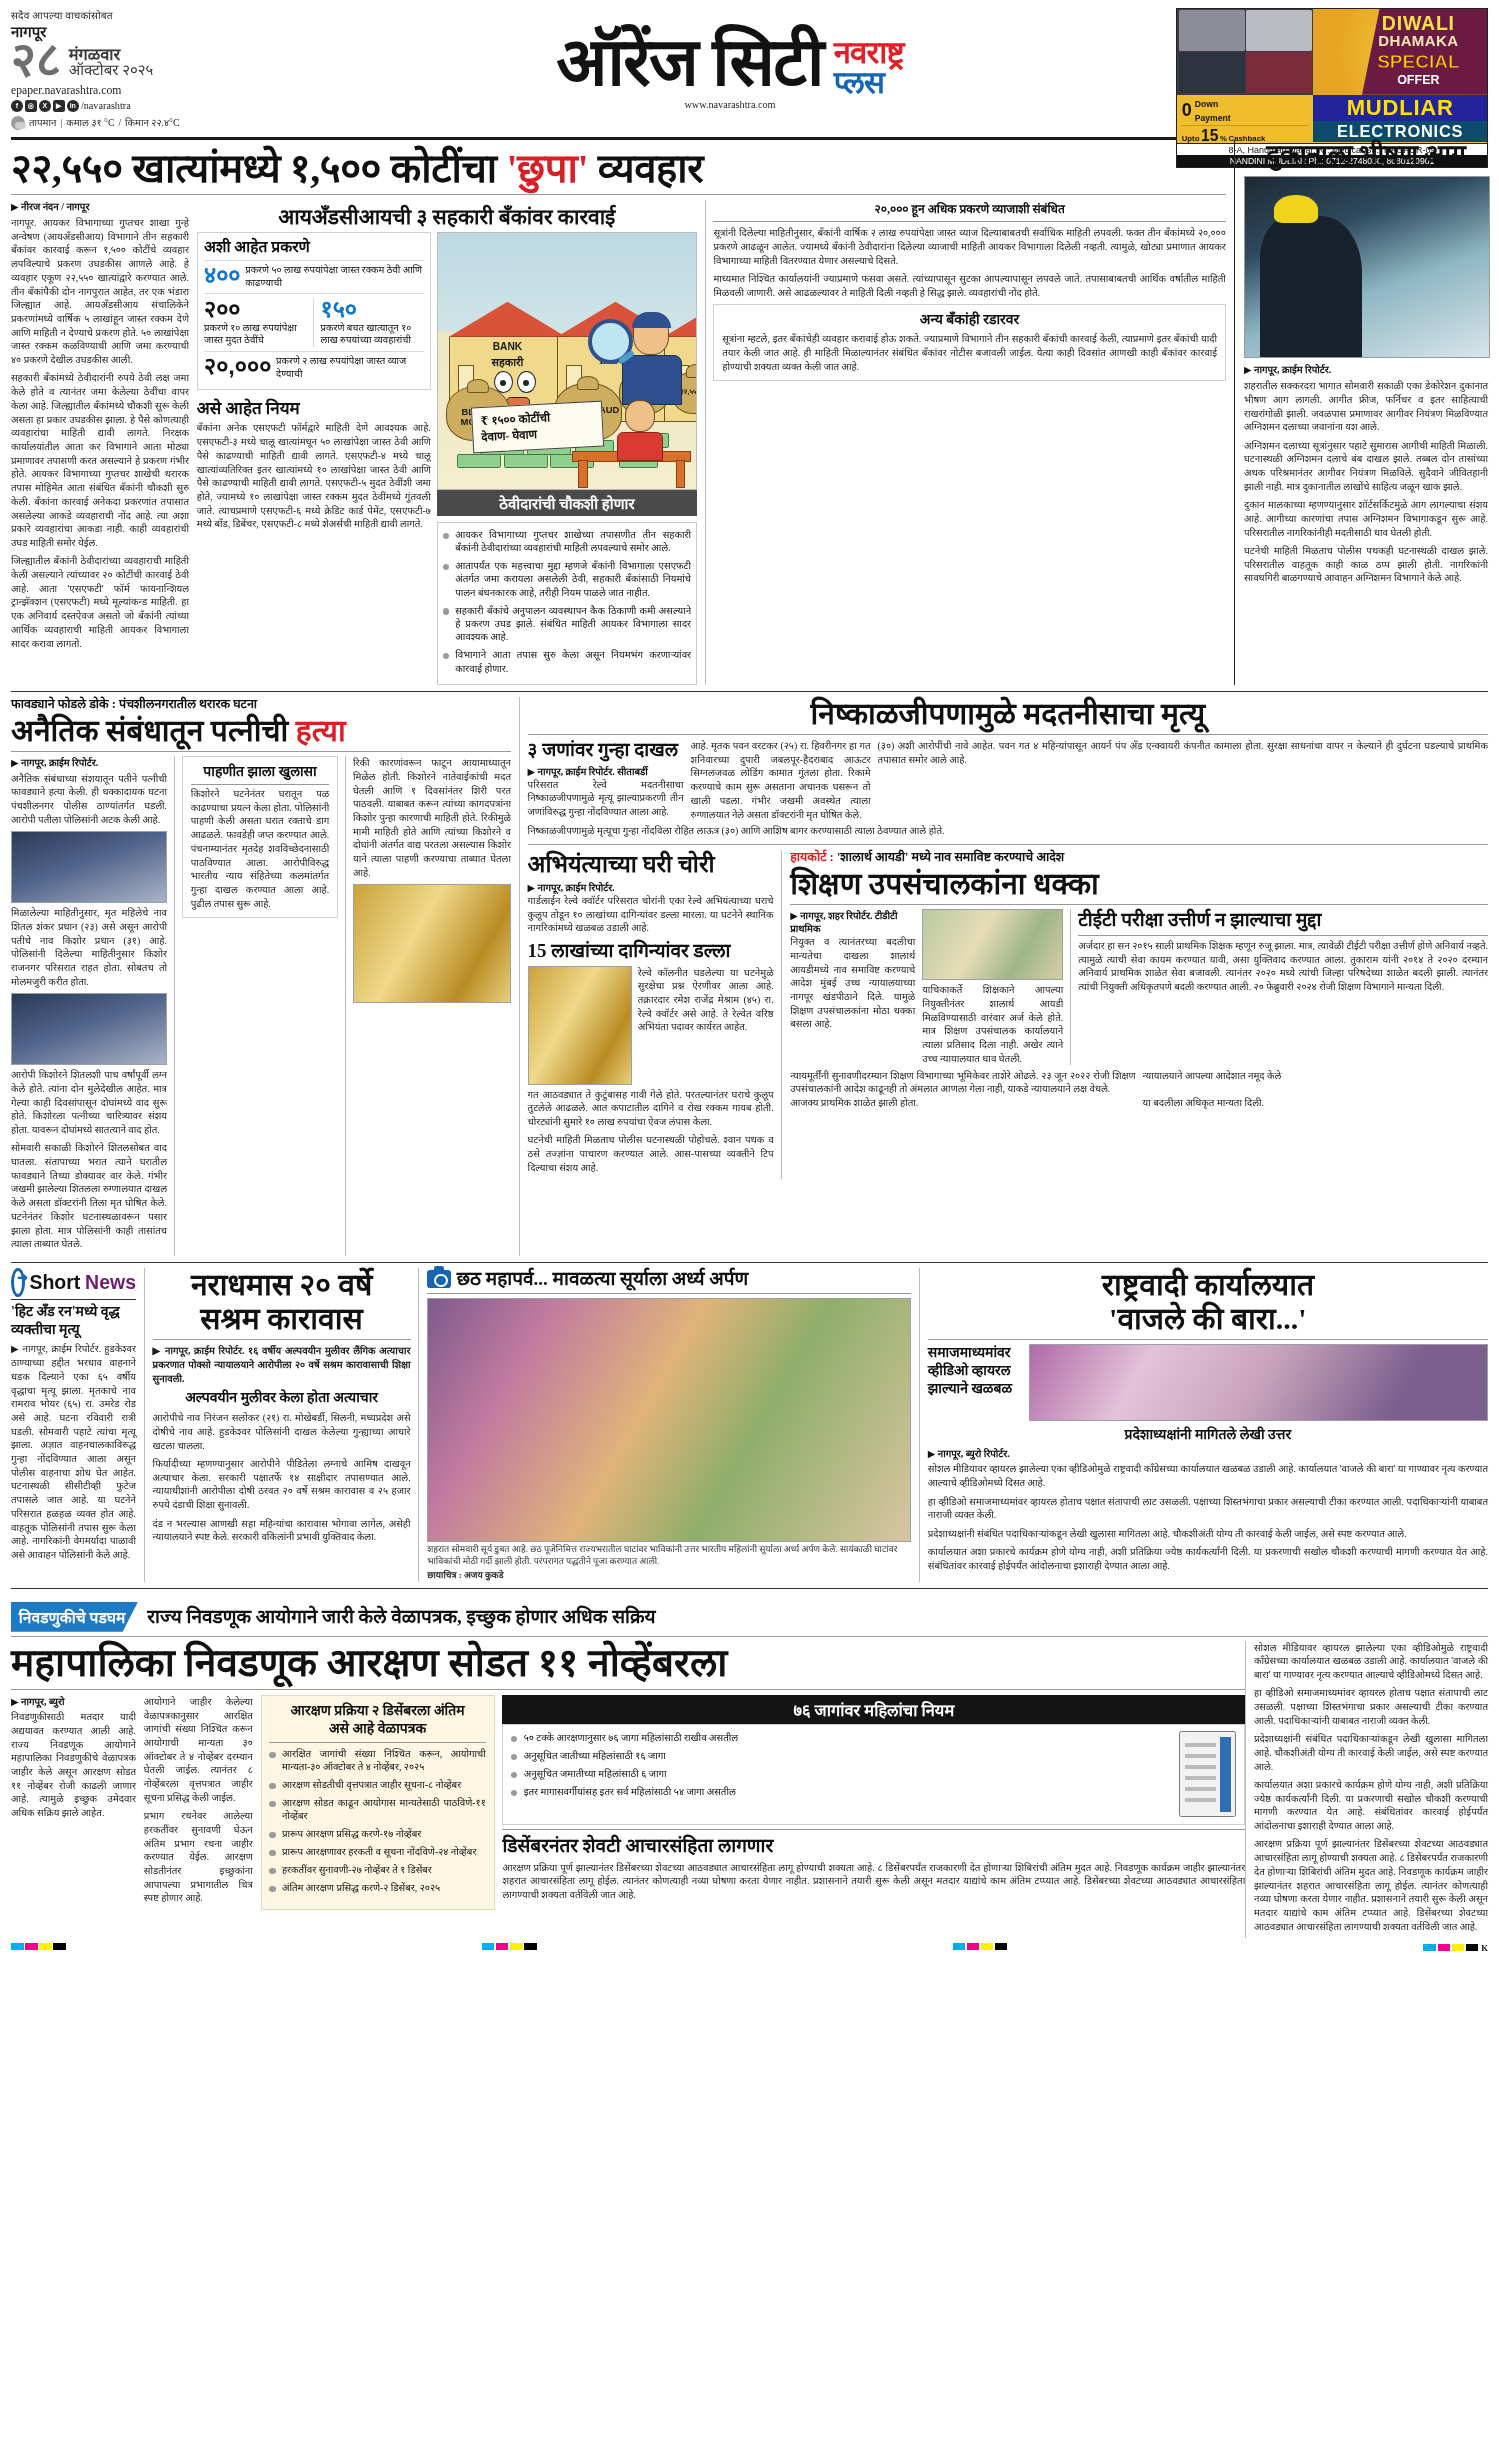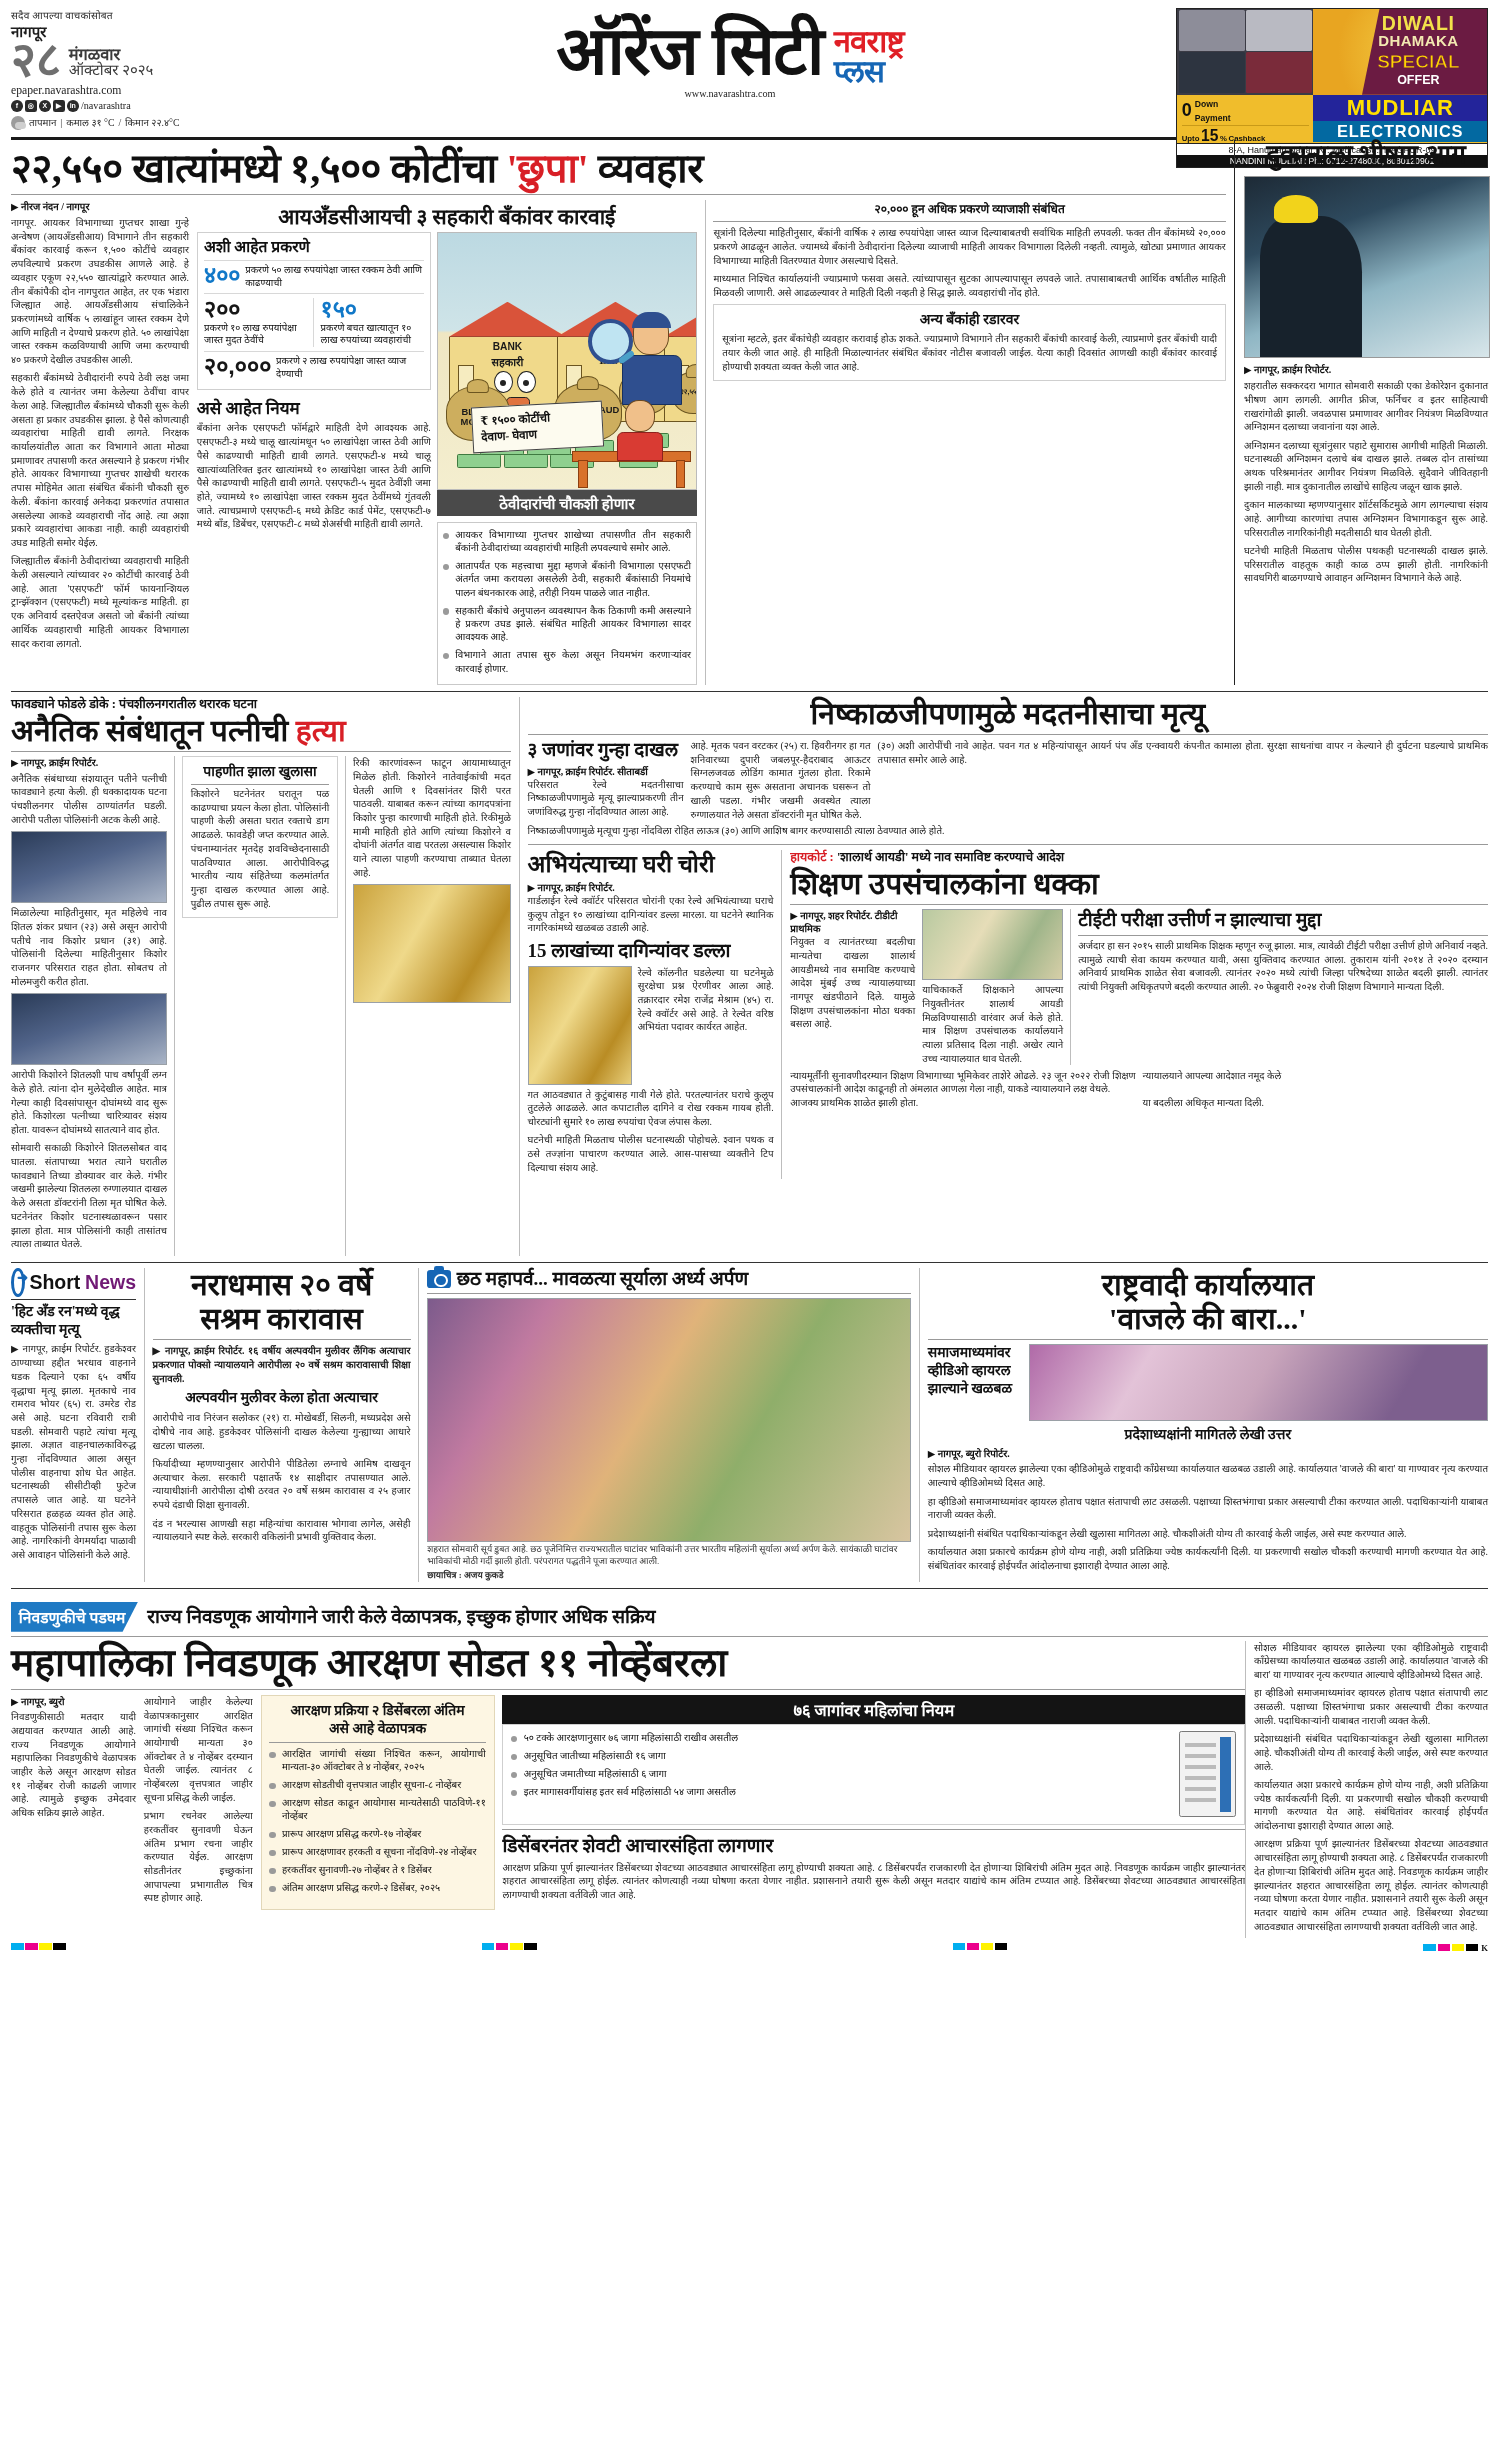--- a/index.html
+++ b/index.html
@@ -40,21 +40,21 @@
   .mh-month{font-size:15px;color:#3a3a3a;}
   .mh-url{font-size:11.7px;color:#1d1d1d;margin-top:1.6px;}
   .mh-social{display:flex;align-items:center;gap:2.3px;margin-top:3.1px;font-size:10.2px;color:#222;}
   .sicon{width:11.7px;height:11.7px;border-radius:50%;background:#2b2b2b;color:#fff;font-size:7px;
          display:inline-flex;align-items:center;justify-content:center;font-family:"Liberation Sans",sans-serif;font-weight:bold;}
   .sicon.sq{border-radius:2.3px;}
   .mh-temp{display:flex;align-items:center;gap:3.9px;margin-top:3.9px;font-size:9.8px;color:#2b2b2b;}
   .sun{width:14px;height:14px;border-radius:50%;background:#9b9b9b;position:relative;flex:0 0 14px;}
   .sun:after{content:"";position:absolute;width:11px;height:7px;background:#cfcfcf;border-radius:5.5px;left:3.9px;top:6.2px;}
 
-  .mh-logo{flex:1;text-align:center;position:relative;top:8px;}
+  .mh-logo{flex:1;text-align:center;position:relative;top:19px;}
   .logo-main{font-size:67px;font-weight:bold;letter-spacing:-1.6px;line-height:70px;color:#121212;
              font-family:"Liberation Serif",serif;display:inline-block;}
   .logo-sub{display:inline-block;text-align:left;margin-left:7.8px;vertical-align:top;padding-top:11px;}
   .logo-nav{font-size:31px;font-weight:bold;color:#e01f26;line-height:30px;letter-spacing:-0.8px;}
   .logo-plus{font-size:31px;font-weight:bold;color:#1666b5;line-height:30px;letter-spacing:-0.8px;}
   .mh-www{font-size:10.2px;color:#222;margin-top:1.6px;}
 
   .mh-ad{width:312px;flex:0 0 312px;}
   .ad-box{border:0.8px solid #222;}
   .ad-top{height:86px;display:flex;background:linear-gradient(90deg,#e9a723 0%,#f0c13a 55%,#e9a723 100%);position:relative;overflow:hidden;}
@@ -77,21 +77,21 @@
   .ad-zero{display:flex;align-items:center;gap:3.1px;}
   .ad-zero .z{font-size:18px;font-weight:bold;line-height:15.6px;}
   .ad-zero .t{font-size:8.6px;font-weight:bold;line-height:8.6px;}
   .ad-cash{display:flex;align-items:baseline;gap:1.6px;border-top:0.8px solid #c99a18;margin-top:0.8px;padding-top:0.8px;}
   .ad-cash .u{font-size:7.8px;font-weight:bold;}
   .ad-cash .n{font-size:15.6px;font-weight:bold;}
   .ad-cash .p{font-size:7.8px;font-weight:bold;}
   .ad-brand{flex:1;}
   .ad-b1{background:#23249a;color:#ffe000;font-size:22px;font-weight:bold;text-align:center;line-height:26px;
          font-family:"Liberation Sans",sans-serif;letter-spacing:0.8px;}
-  .ad-b2{background:#0369a1;color:#fff;font-size:16.4px;font-weight:bold;text-align:center;line-height:21px;
+  .ad-b2{background:#0c4a6e;color:#fff;font-size:16.4px;font-weight:bold;text-align:center;line-height:21px;
          font-family:"Liberation Sans",sans-serif;letter-spacing:0.8px;}
   .ad-addr{background:#fff;color:#111;font-size:9px;text-align:center;font-family:"Liberation Sans",sans-serif;
            border-top:0.8px solid #222;padding:0.8px 0;}
   .ad-ph{background:#111;color:#fff;font-size:8.6px;text-align:center;font-family:"Liberation Sans",sans-serif;padding:0.8px 0;}
 
   
   .lead-wrap{display:flex;padding:0 11px;}
   .lead-main{flex:1;padding-right:7.8px;}
   .lead-head{font-size:40px;font-weight:bold;line-height:45px;letter-spacing:-0.4px;color:#101010;padding:6.2px 0 3.1px 0;}
   .lead-cols{display:flex;gap:7.8px;}

